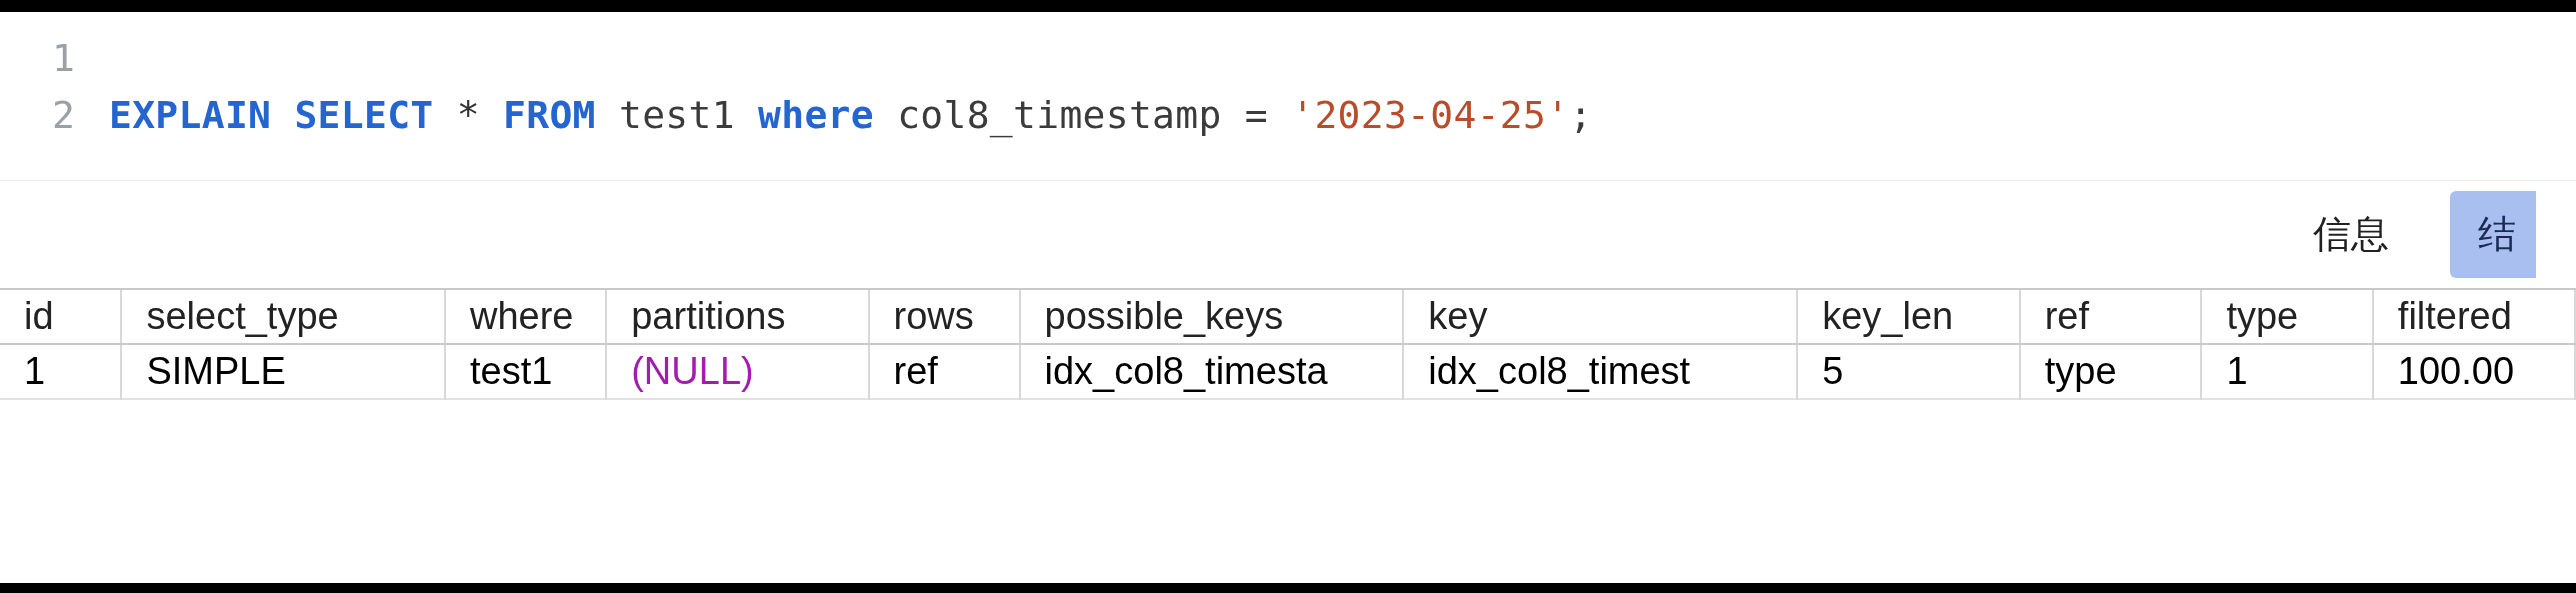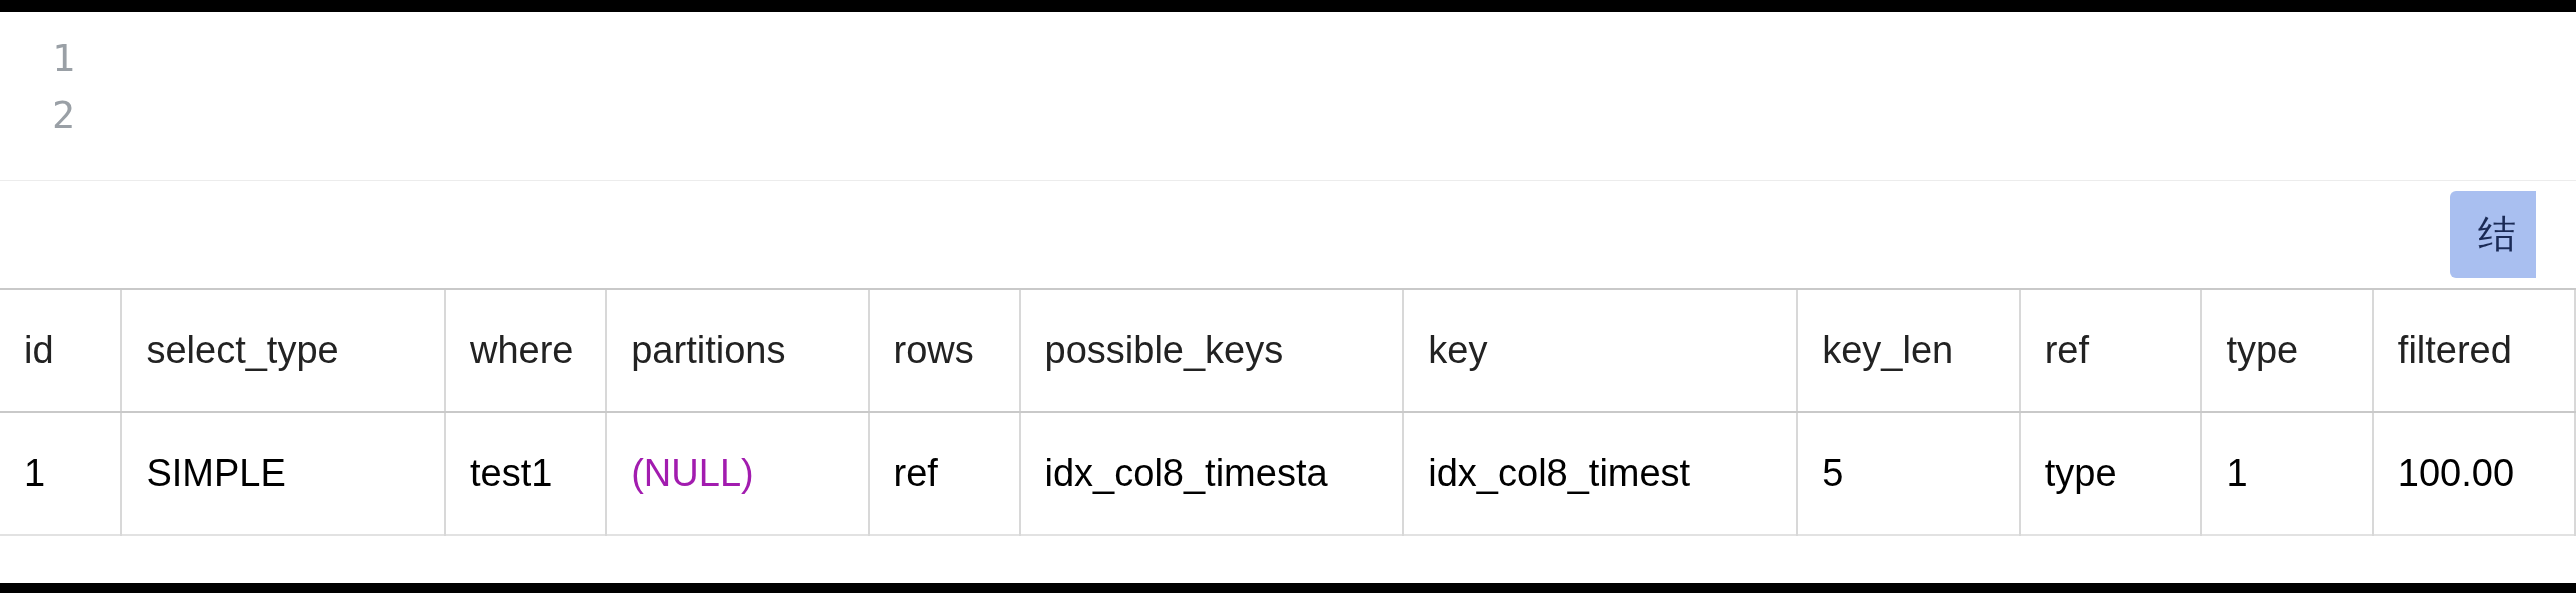--- a/index.html
+++ b/index.html
@@ -20,21 +20,21 @@
     .punct{ color: #3b3b3b; }
     
     .divider-soft { height: 1px; background: #ececec; }
     
     .tabs-row { display: flex; align-items: center; justify-content: flex-end; height: 109px; padding: 0 40px 0 0; gap: 55px; border-bottom: 2px solid #c9c9c9; }
     .tab { font-size: 38px; color: #222; cursor: pointer; padding: 10px 6px; }
     .tab.trunc-right { background: #a9bff0; color: #1a2a55; padding: 18px 20px 18px 28px; border-radius: 6px 0 0 6px; }
     
     .table-wrap { overflow-x: auto; }
     table.result { border-collapse: collapse; width: 100%; font-size: 38px; table-layout: fixed; }
-    table.result th, table.result td { text-align: left; padding: 39px 24px; border-right: 2px solid #d8d8d8; white-space: nowrap; overflow: hidden; text-overflow: clip; font-weight: 400; }
+    table.result th, table.result td { text-align: left; padding: 5px 24px; border-right: 2px solid #d8d8d8; white-space: nowrap; overflow: hidden; text-overflow: clip; font-weight: 400; }
     table.result thead th { color: #222; border-bottom: 2px solid #c9c9c9; }
     table.result tbody tr { border-bottom: 2px solid #e2e2e2; }
     .null-cell { color: #a21caf; }
     .num-right { text-align: right; }
     
     .col-id       { width: 119px; }
     .col-seltype  { width: 317px; }
     .col-table    { width: 158px; }
     .col-part     { width: 257px; }
     .col-type     { width: 148px; }
@@ -52,26 +52,28 @@
 
 <div class="topbar"></div>
 
 <div class="editor-area">
   <div class="code-line">
     <span class="gutter">1</span>
     <span class="code-content"></span>
   </div>
   <div class="code-line">
     <span class="gutter">2</span>
+    <span class="code-content" id="line2-content"><span class="kw">EXPLAIN</span> <span class="kw">SELECT</span> <span class="star">*</span> <span class="kw">FROM</span> <span class="ident">test1</span> <span class="kw2">where</span> <span class="ident">col8_timestamp</span> <span class="punct">=</span> <span class="str">'2023-04-25'</span><span class="punct">;</span></span>
   </div>
 </div>
 
 <div class="divider-soft"></div>
 
 <div class="tabs-row">
+  <span class="tab">信息</span>
   <span class="tab trunc-right">结</span>
 </div>
 
 <div class="table-wrap">
   <table class="result">
     <colgroup>
       <col class="col-id">
         <col class="col-seltype">
         <col class="col-table">
         <col class="col-part">

